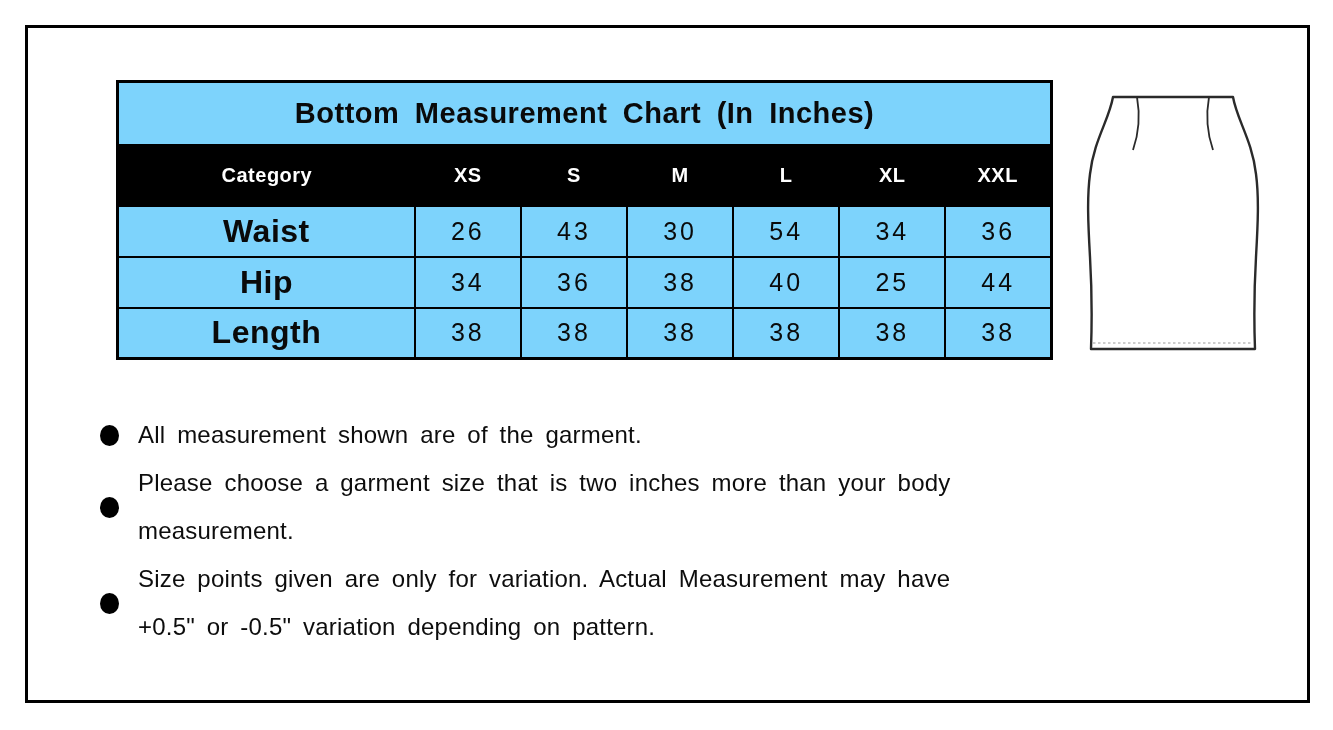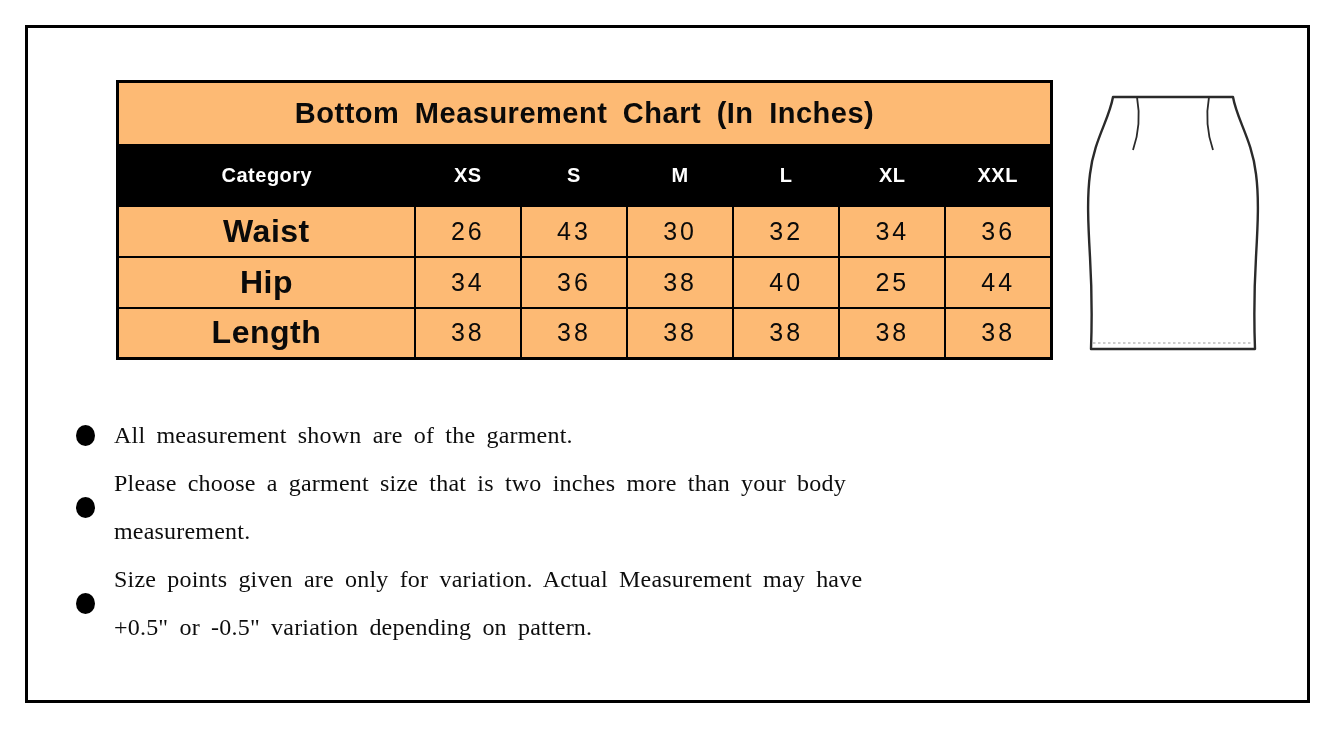--- a/index.html
+++ b/index.html
@@ -8,21 +8,21 @@
 
   .frame {
     position:absolute; left:25px; top:25px; width:1285px; height:678px;
     border:3px solid #000;
   }
 
   table.size-table {
     position:absolute; left:116px; top:80px; width:937px;
     border-collapse:collapse; table-layout:fixed;
     border:3px solid #000;
-    background:#fdba74;
+    background:#7dd3fc;
   }
   col.col-cat { width:297px; }
   col.col-size { width:106px; }
 
   td.title-cell {
     height:63px; text-align:center; vertical-align:middle;
     font-size:29px; font-weight:bold; color:#0a0a0a;
     word-spacing:7px; letter-spacing:0.5px;
     border-bottom:2px solid #000;
   }
@@ -37,21 +37,21 @@
   }
   tbody td.cat {
     font-weight:bold; letter-spacing:0.5px; font-size:32px;
   }
 
   .skirt {
     position:absolute; left:1086px; top:92px;
   }
 
   .notes {
-    position:absolute; left:76px; top:411px; width:1080px;font-family:Liberation Serif, serif;
+    position:absolute; left:100px; top:411px; width:1080px;
   }
   .note-item { display:flex; align-items:center; }
   .bullet {
     flex:none; width:19px; height:21px; border-radius:50%;
     background:#000; margin-right:19px;
   }
   .note-text { flex:1; }
   .note-line {
     font-size:24px; line-height:48px; color:#0d0d0d;
     word-spacing:5px; letter-spacing:0.2px;
@@ -87,21 +87,21 @@
         <th>XL</th>
         <th>XXL</th>
       </tr>
     </thead>
     <tbody>
       <tr>
         <td class="cat">Waist</td>
         <td>26</td>
         <td>43</td>
         <td>30</td>
-        <td>32</td>
+        <td>54</td>
         <td>34</td>
         <td>36</td>
       </tr>
       <tr>
         <td class="cat">Hip</td>
         <td>34</td>
         <td>36</td>
         <td>38</td>
         <td>40</td>
         <td>25</td>

